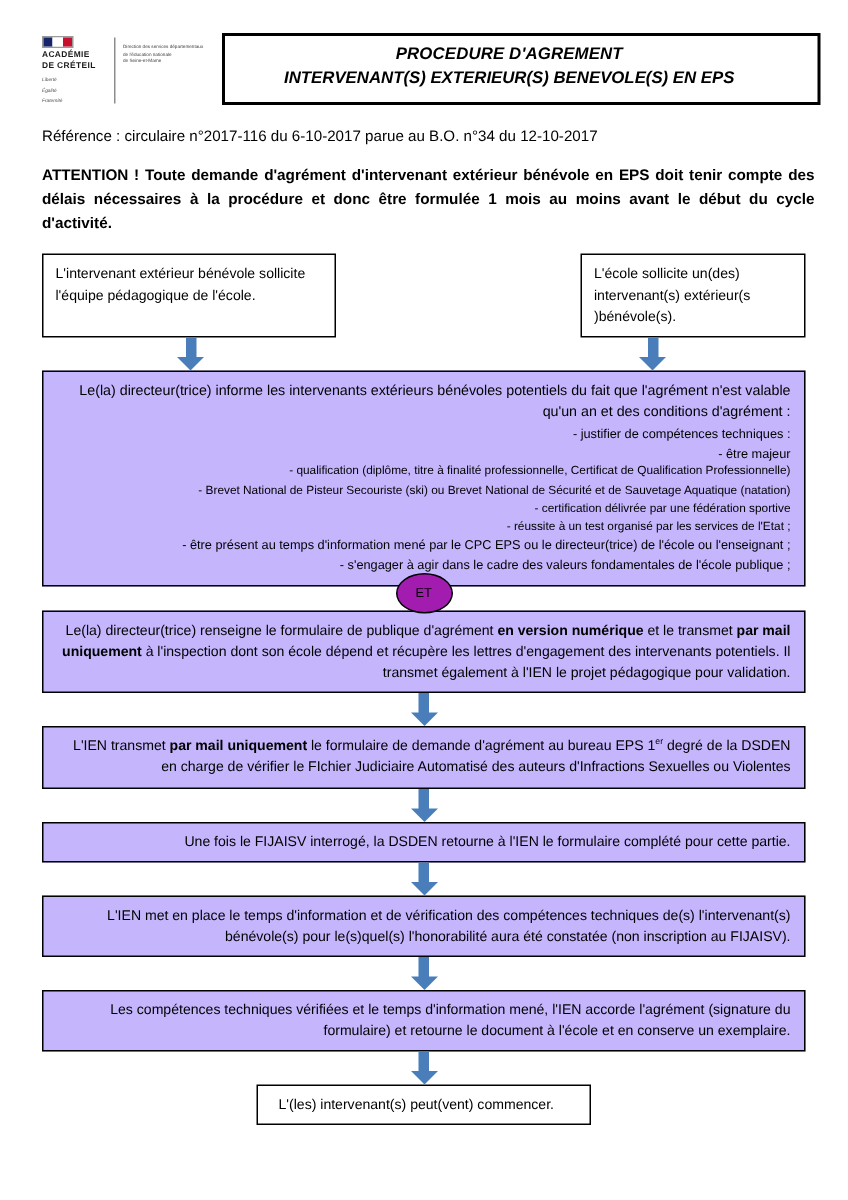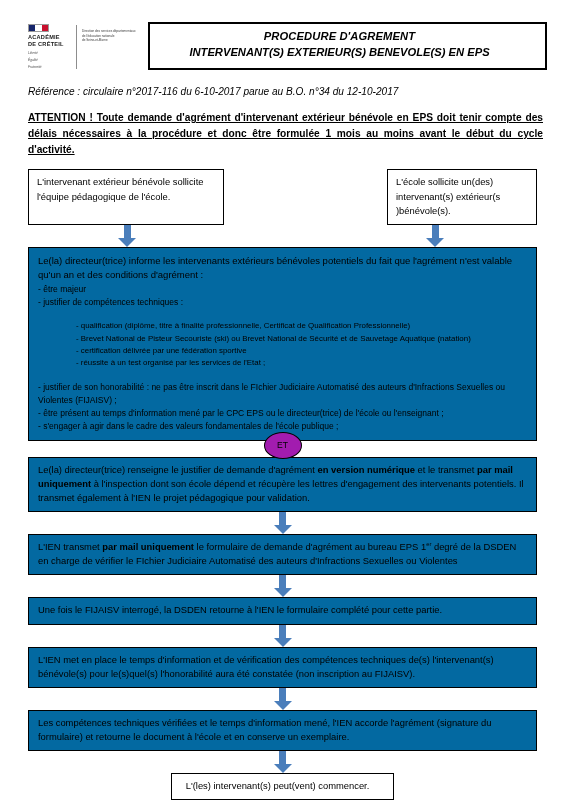--- a/index.html
+++ b/index.html
@@ -92,31 +92,29 @@
     font-size: 11.2px;
     line-height: 1.42;
     letter-spacing: 0.1px;
     white-space: nowrap;
   }
   .title-line.l2 { letter-spacing: 0px; }
 
   
   .reference {
     margin: 15px 28px 0 28px;
-    font-style: italic;
     font-size: 10.1px;
     line-height: 1.4;
   }
   .attention {
     margin: 11px 22px 0 28px;
     font-weight: bold;
     font-size: 10.2px;
     line-height: 1.58;
     text-align: justify;
-    text-decoration: underline;
   }
 
   
   .flow { margin-top: 11px; position: relative; }
 
   .row-two {
     display: flex;
     justify-content: space-between;
     margin: 0 28px 0 28px;
   }
@@ -161,32 +159,33 @@
   .arrow-center {
     margin: 0 auto;
     width: 18px;
     height: 22px;
     position: relative;
   }
 
   .wide-box {
     margin: 0 28px;
     border: 1.6px solid #000000;
-    background: #0369a1;
+    background: #c4b5fd;
     box-sizing: border-box;
     padding: 5px 9px 6px 9px;
     font-size: 9.4px;
     line-height: 1.5;
+    text-align: right;
   }
   .wide-box.main { padding: 6px 9px 7px 9px; }
 
   .lead { font-size: 9.5px; line-height: 1.5; }
   ul.bul { list-style: none; margin: 0; padding: 0; }
   ul.bul li { font-size: 8.5px; line-height: 1.52; }
-  ul.sub { list-style: none; margin: 12px; padding: 0 0 0 26px; }
+  ul.sub { list-style: none; margin: 0; padding: 0 0 0 26px; }
   ul.sub li { font-size: 7.9px; line-height: 1.54; }
 
   .et-wrap {
     position: relative;
     height: 16px;
     margin: 0 28px;
   }
   .et-oval {
     position: absolute;
     left: 50%;
@@ -269,42 +268,41 @@
       </div>
       <div class="arrow" style="position:absolute; left:398px; top:0; height:22px;">
         <div class="shaft" style="height:14px;"></div>
         <div class="head" style="top:13px;"></div>
       </div>
     </div>
 
     <div class="wide-box main">
       <div class="lead">Le(la) directeur(trice) informe les intervenants extérieurs bénévoles potentiels du fait que l'agrément n'est valable qu'un an et des conditions d'agrément :</div>
       <ul class="bul">
+        <li>- justifier de compétences techniques :</li>
         <li>- être majeur</li>
-        <li>- justifier de compétences techniques :</li>
       </ul>
       <ul class="sub">
         <li>- qualification (diplôme, titre à finalité professionnelle, Certificat de Qualification Professionnelle)</li>
         <li>- Brevet National de Pisteur Secouriste (ski) ou Brevet National de Sécurité et de Sauvetage Aquatique (natation)</li>
         <li>- certification délivrée par une fédération sportive</li>
         <li>- réussite à un test organisé par les services de l'Etat ;</li>
       </ul>
       <ul class="bul">
-        <li>- justifier de son honorabilité : ne pas être inscrit dans le FIchier Judiciaire Automatisé des auteurs d'Infractions Sexuelles ou Violentes (FIJAISV) ;</li>
         <li>- être présent au temps d'information mené par le CPC EPS ou le directeur(trice) de l'école ou l'enseignant ;</li>
         <li>- s'engager à agir dans le cadre des valeurs fondamentales de l'école publique ;</li>
       </ul>
     </div>
 
     <div class="et-wrap">
       <div class="et-oval">ET</div>
     </div>
 
     <div class="wide-box">
-      <span>Le(la) directeur(trice) renseigne le justifier de demande d'agrément </span><b>en version numérique</b><span> et le transmet </span><b>par mail uniquement</b><span> à l'inspection dont son école dépend et récupère les lettres d'engagement des intervenants potentiels. Il transmet également à l'IEN le projet pédagogique pour validation.</span>
+      <span>Le(la) directeur(trice) renseigne le formulaire de publique d'agrément </span><b>en version numérique</b><span> et le transmet </span><b>par mail uniquement</b><span> à l'inspection dont son école dépend et récupère les lettres d'engagement des intervenants potentiels. Il transmet également à l'IEN le projet pédagogique pour validation.</span>
     </div>
 
     <div class="arrow-center">
       <div class="arrow" style="position:absolute; left:0; top:0; height:22px; width:18px;">
         <div class="shaft" style="height:14px;"></div>
         <div class="head" style="top:13px;"></div>
       </div>
     </div>
 
     <div class="wide-box">

